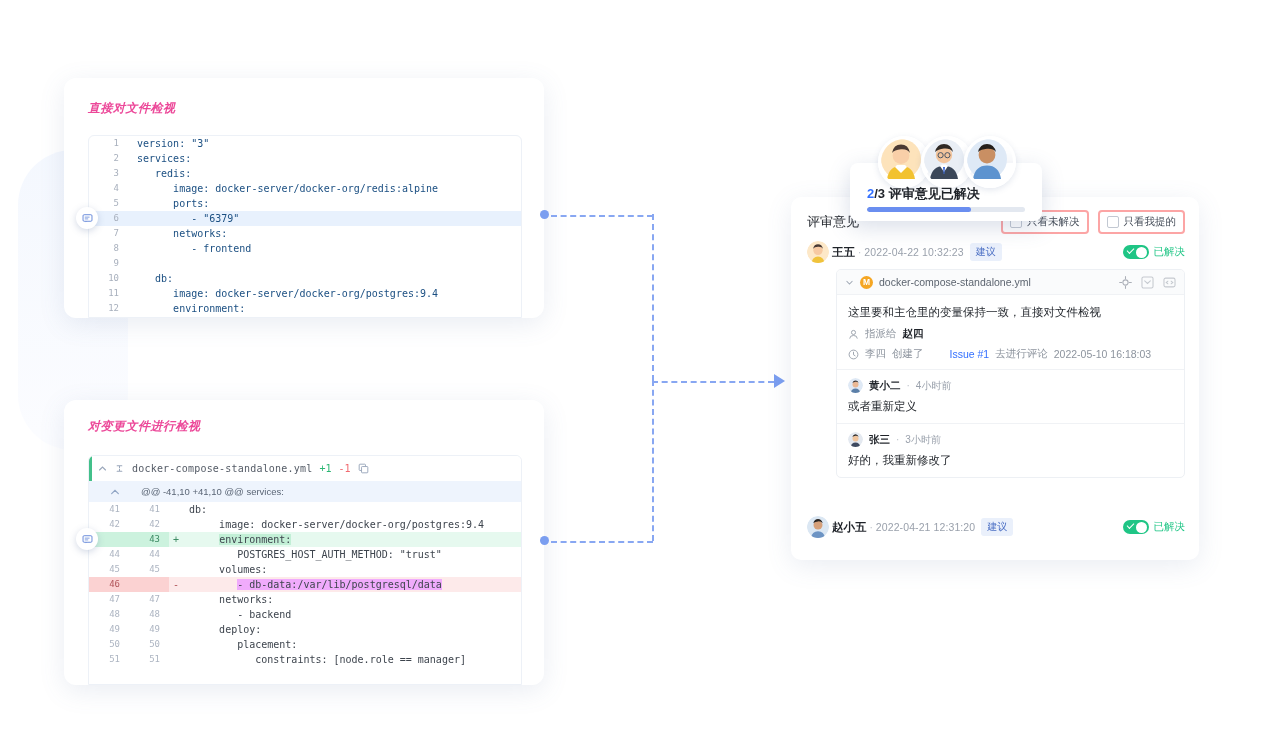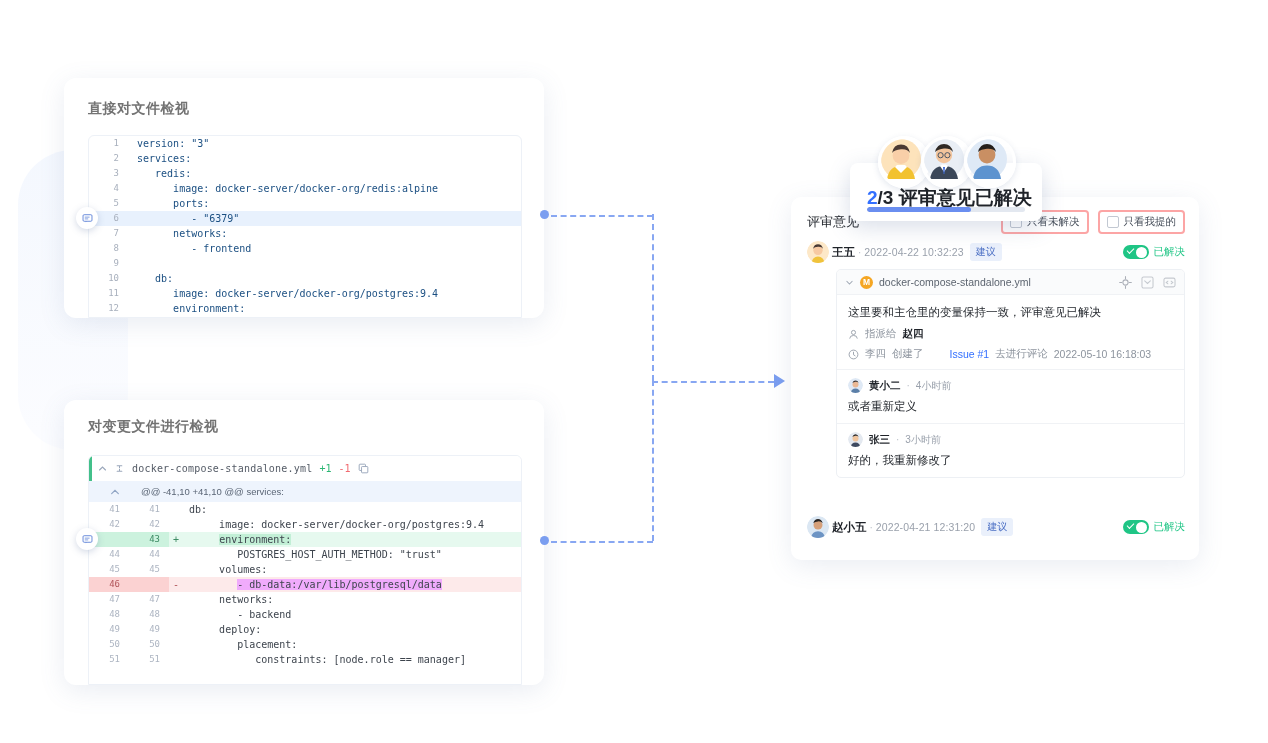--- a/index.html
+++ b/index.html
@@ -25,21 +25,21 @@
   #arc-bl{width:360px;height:360px;left:-130px;bottom:-190px;
           border:42px solid #eef3fc;border-color:transparent transparent #eef3fc transparent;
           transform:rotate(-18deg);opacity:.75;}
   #blob-left{position:absolute;left:18px;top:150px;width:110px;height:300px;
              background:linear-gradient(180deg,#f3f7fe,#fbfcff);border-radius:60px;opacity:.9;}
 
   
   .card{position:absolute;background:#fff;border-radius:12px;
         box-shadow:0 6px 26px rgba(92,115,160,.13);}
 
-  .card-title{font-size:14px;font-weight:bold;color:#737373;letter-spacing:.5px;}
+  .card-title{font-size:12px;font-weight:bold;color:#ec4899;letter-spacing:.5px;font-style:italic;}
 
   
   #panel-direct{left:64px;top:78px;width:480px;height:240px;}
   #panel-direct .card-title{position:absolute;left:24px;top:22px;}
   .code-wrap{position:absolute;left:24px;top:57px;right:22px;bottom:0;
              background:#fff;border:1px solid #edf1f7;border-top-left-radius:6px;
              border-top-right-radius:6px;overflow:hidden;}
   .code-line{display:flex;align-items:center;height:15px;font-size:10px;line-height:15px;}
   .ln{width:30px;text-align:right;padding-right:10px;color:#a8b0bd;
       font-size:9px;flex:0 0 auto;}
@@ -135,21 +135,21 @@
   .reply-time{font-size:10px;color:#9aa1ac;}
   .reply-text{font-size:11.5px;color:#1f2329;margin-top:6px;}
 
   
   #popup{position:absolute;left:850px;top:163px;width:192px;height:58px;
      background:#fff;border-radius:8px;box-shadow:0 6px 22px rgba(80,105,150,.22);}
   .pop-avs{position:absolute;left:28px;top:-27px;display:flex;}
   .pop-av{width:46px;height:46px;border-radius:50%;border:3px solid #fff;overflow:hidden;
       margin-left:-9px;box-shadow:0 2px 6px rgba(80,105,150,.16);}
   .pop-av:first-child{margin-left:0;}
-  .pop-text{position:absolute;left:17px;top:22px;font-size:19px;font-weight:bold;color:#1f2329;}
+  .pop-text{position:absolute;left:17px;top:22px;font-size:13px;font-weight:bold;color:#1f2329;}
   .pop-num{color:#3370ff;}
   .pop-bar{position:absolute;left:17px;bottom:9px;width:158px;height:5px;
       border-radius:3px;background:#e3e8f0;overflow:hidden;}
   .pop-bar-fill{height:100%;background:#6a8ef0;border-radius:3px;}
 </style>
 </head>
 <body>
 
 <div class="bg-arc" id="arc-tr"></div>
 <div class="bg-arc" id="arc-tr2"></div>
@@ -396,21 +396,21 @@
             <path d="M4.5 6 L8 9.2 L11.5 6" fill="none" stroke="#9aa1ab" stroke-width="1.3" stroke-linecap="round"></path>
           </svg>
           <svg class="ibtn" viewBox="0 0 16 16">
             <rect x="1.2" y="2.6" width="13.6" height="10.8" rx="2" fill="none" stroke="#9aa1ab" stroke-width="1.3"></rect>
             <path d="M6 6.4 L4 8 L6 9.6 M10 6.4 L12 8 L10 9.6" fill="none" stroke="#9aa1ab" stroke-width="1.3" stroke-linecap="round"></path>
           </svg>
         </span>
       </div>
 
       <div class="cmt-main">
-        <div class="cmt-text">这里要和主仓里的变量保持一致，评审意见已解决</div>
+        <div class="cmt-text">这里要和主仓里的变量保持一致，直接对文件检视</div>
 
         <div class="meta-row">
           <svg width="11" height="11" viewBox="0 0 14 14">
             <circle cx="7" cy="4.4" r="2.6" fill="none" stroke="#9aa1ab" stroke-width="1.2"></circle>
             <path d="M2.2 12.2 Q2.4 8.2 7 8.2 Q11.6 8.2 11.8 12.2" fill="none" stroke="#9aa1ab" stroke-width="1.2"></path>
           </svg>
           <span>指派给</span>
           <span class="meta-strong">赵四</span>
         </div>
 

